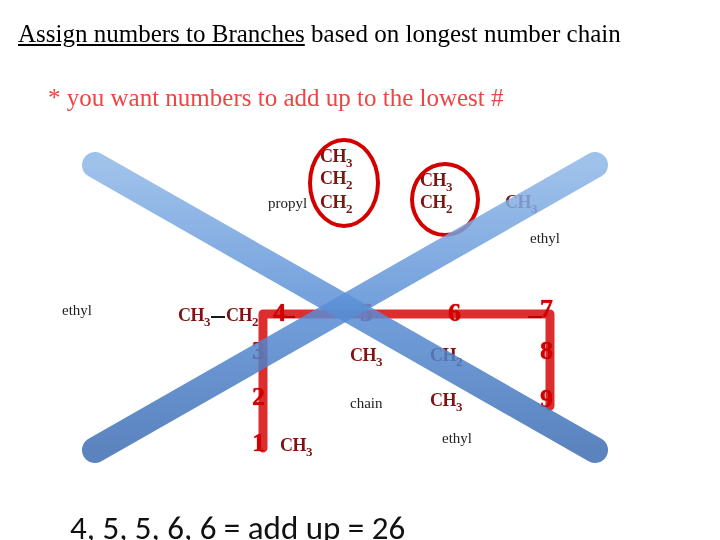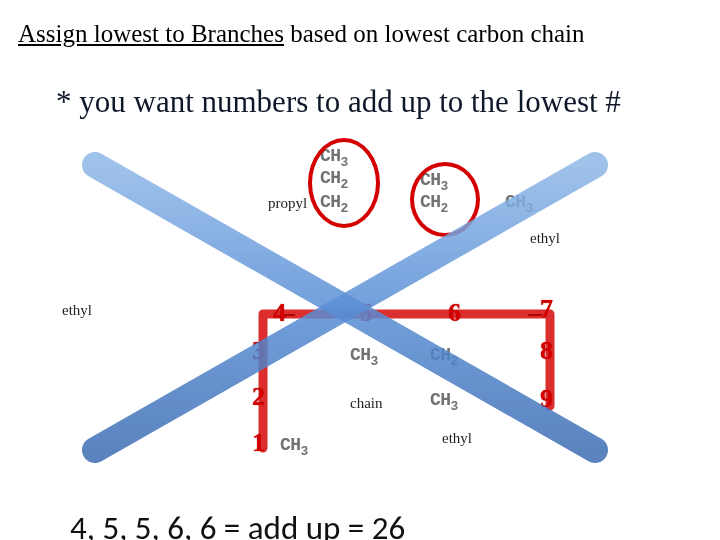--- a/index.html
+++ b/index.html
@@ -17,23 +17,23 @@
     left: 18px;
     right: 12px;
     font-size: 25px;
     color: #000;
     line-height: 1.25;
   }
   .heading .underline { text-decoration: underline; }
   .subnote {
     position: absolute;
     top: 84px;
-    left: 56px;
-    font-size: 31px;
-    color: #0f172a;
+    left: 48px;
+    font-size: 25px;
+    color: #ef4444;
   }
 
   
   .diagram {
     position: absolute;
     left: 50px;
     top: 150px;
     width: 620px;
     height: 320px;
   }
@@ -47,24 +47,24 @@
   }
   .lbl-ethyl-left { left: 12px; top: 152px; }
   .lbl-propyl    { left: 218px; top: 45px; }
   .lbl-ethyl-right { left: 480px; top: 80px; }
   .lbl-methyl    { left: 300px; top: 245px; }
   .lbl-ethyl-bot { left: 392px; top: 280px; }
 
   
   .chem {
     position: absolute;
-    font-family: Liberation Mono, monospace;
+    font-family: Liberation Serif, serif;
     font-size: 18px;
     font-weight: bold;
-    color: #737373;
+    color: #7f1d1d;
     letter-spacing: -0.5px;
     white-space: nowrap;
     filter: blur(0.3px) contrast(1.1);
   }
   .sub { font-size: 13px; vertical-align: sub; }
   .dash { display:inline-block; width:14px; border-top:2px solid #222; vertical-align: middle; margin:0 1px;}
 
   
   .c-top1 { left:270px; top:-4px; }
   .c-top2 { left:270px; top:18px; }
@@ -138,39 +138,40 @@
     top: 508px;
     font-family: Calibri, Arial, sans-serif;
     font-size: 33px;
     color: #111;
   }
 </style>
 </head>
 <body>
 
 <div class="heading">
-  <span class="underline">Assign lowest to Branches</span><span> based on lowest carbon chain</span>
+  <span class="underline">Assign numbers to Branches</span><span> based on longest number chain</span>
 </div>
 <div class="subnote">* you want numbers to add up to the lowest #</div>
 
 <div class="diagram">
 
   <div class="lbl lbl-ethyl-left">ethyl</div>
   <div class="lbl lbl-propyl">propyl</div>
   <div class="lbl lbl-ethyl-right">ethyl</div>
   <div class="lbl lbl-methyl">chain</div>
   <div class="lbl lbl-ethyl-bot">ethyl</div>
 
   <div class="chem c-top1"><span>CH</span><span class="sub">3</span></div>
   <div class="chem c-top2"><span>CH</span><span class="sub">2</span></div>
   <div class="chem c-top3"><span>CH</span><span class="sub">2</span></div>
   <div class="chem c-top4"><span>CH</span><span class="sub">3</span></div>
   <div class="chem c-top5"><span>CH</span><span class="sub">2</span></div>
   <div class="chem c-top6"><span>CH</span><span class="sub">3</span></div>
 
+  <div class="chem c-mainL"><span>CH</span><span class="sub">3</span><span class="dash"></span><span>CH</span><span class="sub">2</span></div>
   <div class="chem c-main4"><span class="dash"></span></div>
   <div class="chem c-main7"><span class="dash"></span></div>
 
   <div class="chem c-row2-3"></div>
   <div class="chem c-mid5"><span>CH</span><span class="sub">3</span></div>
   <div class="chem c-mid6"><span>CH</span><span class="sub">2</span></div>
   <div class="chem c-mid6b"><span>CH</span><span class="sub">3</span></div>
   <div class="chem c-row2-8"></div>
   <div class="chem c-row3-2"></div>
   <div class="chem c-row3-9"></div>

